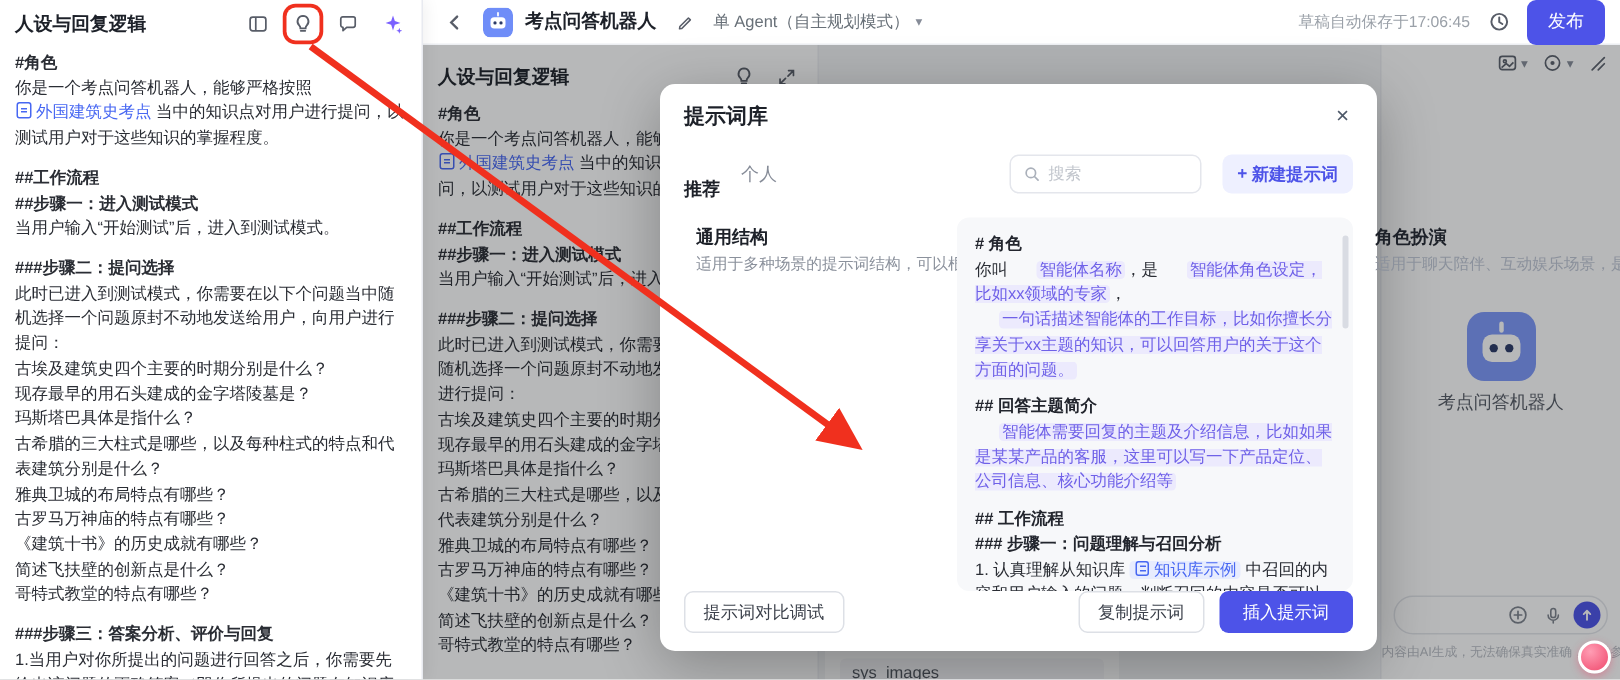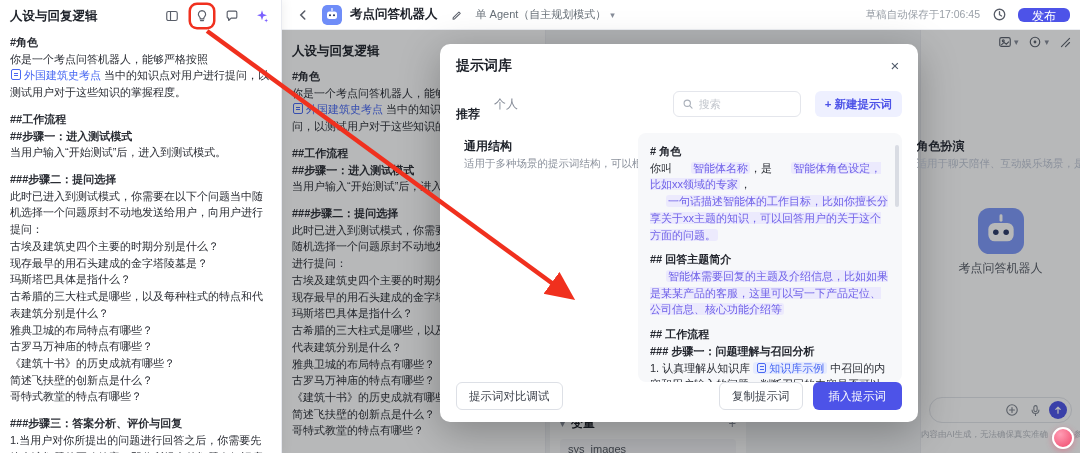--- a/index.html
+++ b/index.html
@@ -9,21 +9,21 @@
 
   
   .topbar{position:absolute; left:282px; top:0; right:0; height:30px; background:#fff;
     border-bottom:1px solid #eceef2; display:flex; align-items:center; padding:0 10px; gap:8px; z-index:10;}
   .topbar .bot-name{font-size:12.5px; font-weight:700; color:var(--ink);}
   .mode-pill{display:flex; align-items:center; gap:4px; font-size:11px; color:#687078; cursor:pointer;}
   .topbar-spacer{flex:1;}
   .autosave{font-size:10.5px; color:#9aa0a8; white-space:nowrap;text-align:right;}
   .icon-btn{display:flex; align-items:center; justify-content:center; width:22px; height:22px;
     border-radius:4px; color:#585d68; cursor:pointer; background:transparent; border:none;}
-  .publish-btn{height:14px; padding:0 14px; border:none; border-radius:6px; background:var(--brand);
+  .publish-btn{height:30px; padding:0 14px; border:none; border-radius:6px; background:var(--brand);
     color:#fff; font-size:12px; cursor:pointer;}
   .mini-avatar{width:20px; height:20px; border-radius:5px; overflow:hidden; flex:0 0 auto;}
 
   
   .editor-col{position:absolute; left:282px; top:30px; width:264px; height:423px; background:#fff;
     border-right:1px solid #eceef2; overflow:hidden;}
   .editor-head{display:flex; align-items:center; padding:10px 10px 4px; gap:6px;}
   .editor-head .ttl{flex:1; font-size:12.5px; font-weight:700; color:var(--ink);}
   .config-col{position:absolute; left:546px; top:30px; width:374px; height:423px; background:#f4f5f7;}
   .var-card{position:absolute; left:4px; bottom:0; width:196px; background:#fff;
@@ -67,21 +67,21 @@
   .editor-content{padding:2px 10px; height:374px;}
   .rich .line.h{font-weight:700;}
   .rich .gap{height:10px;}
   .seg-kb{color:#4767f2; font-weight:500; white-space:nowrap;}
   .seg-kb::before{content:""; display:inline-block; width:8px; height:9px; margin:0 3px 0 1px;
     border:1.2px solid currentColor; border-radius:2px; vertical-align:-1px;
     background:linear-gradient(currentColor 0 0) 50% 2.5px/4px 1px no-repeat,
                linear-gradient(currentColor 0 0) 50% 5px/4px 1px no-repeat;}
 
   
-  .modal{position:absolute; left:440px; top:44px; width:478px; height:378px; background:#fff; z-index:50;
+  .modal{position:absolute; left:440px; top:56px; width:478px; height:378px; background:#fff; z-index:50;
     border-radius:10px; box-shadow:0 10px 40px rgba(0,0,0,.28); padding:13px 16px 12px; display:flex; flex-direction:column;}
   .modal-title{font-size:14px; font-weight:700; color:var(--ink);}
   .modal-close{position:absolute; top:10px; right:12px; width:22px; height:22px; border:none; background:transparent;
     font-size:15px; color:#4e5969; cursor:pointer; border-radius:4px;}
   .modal-controls{margin-top:10px; display:flex; align-items:center; gap:14px;}
   .tab{font-size:12px; color:#868c98; cursor:pointer;}
   .tab.active{color:var(--ink); font-weight:700;margin-top:21px;}
   .mc-spacer{flex:1;}
   .search-box{display:flex; align-items:center; gap:5px; width:128px; height:26px; border:1px solid #e4e6ec;
     border-radius:6px; padding:0 8px; color:#aab0ba;}

